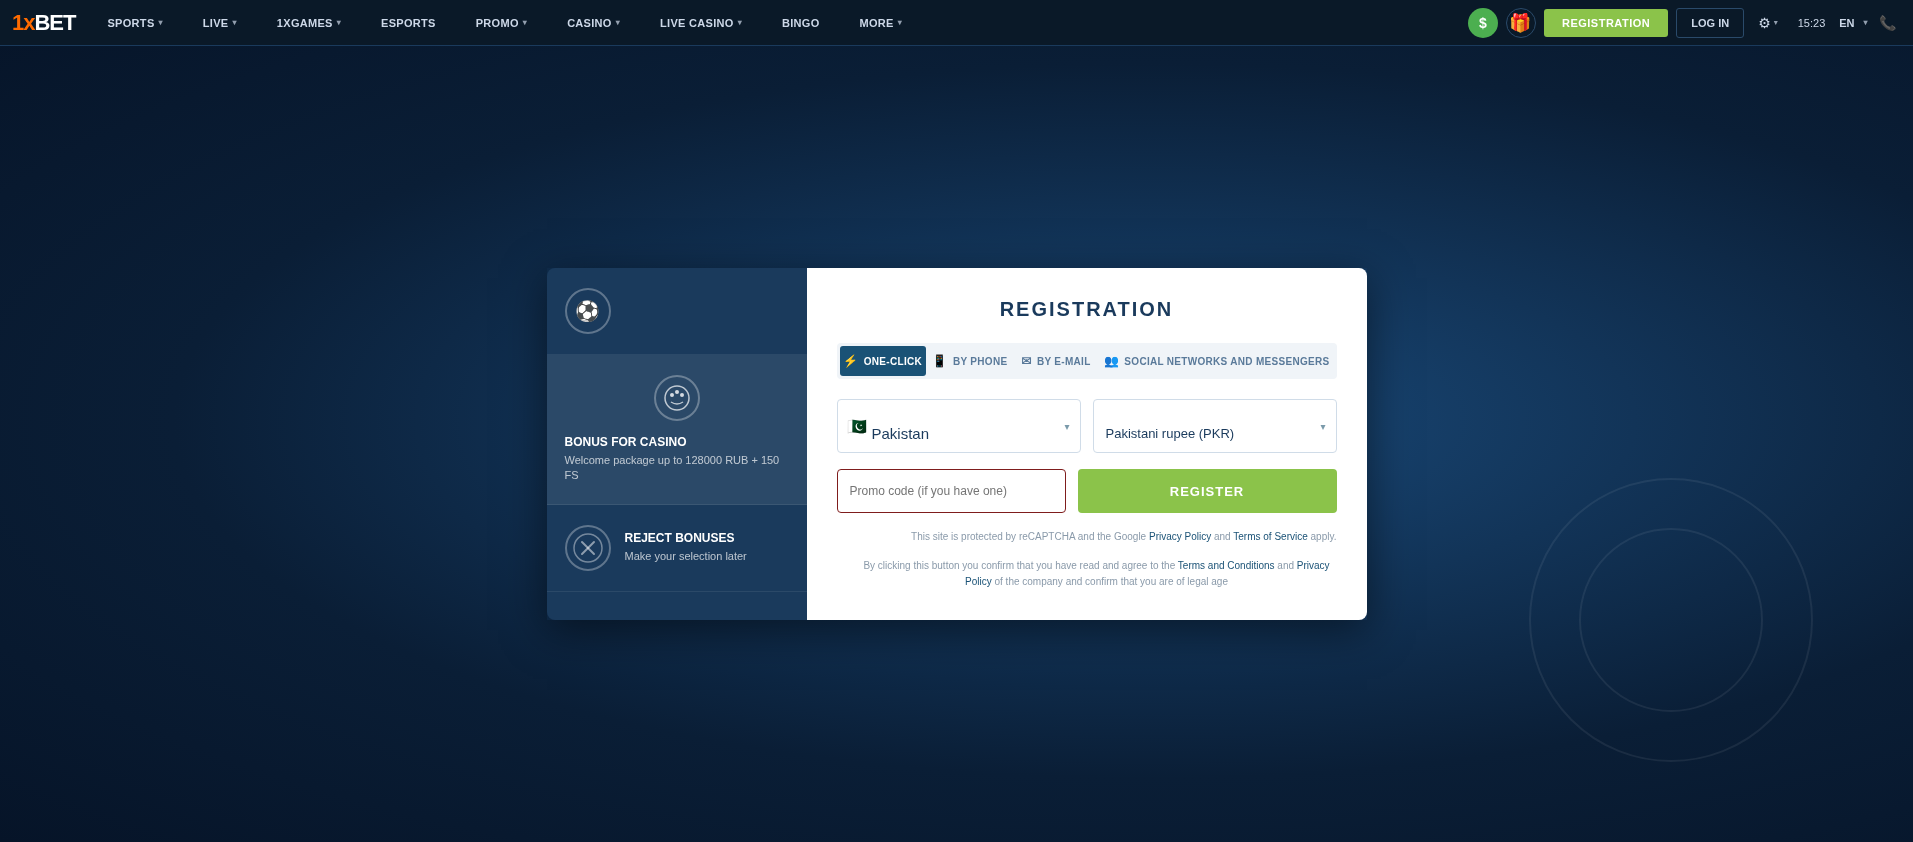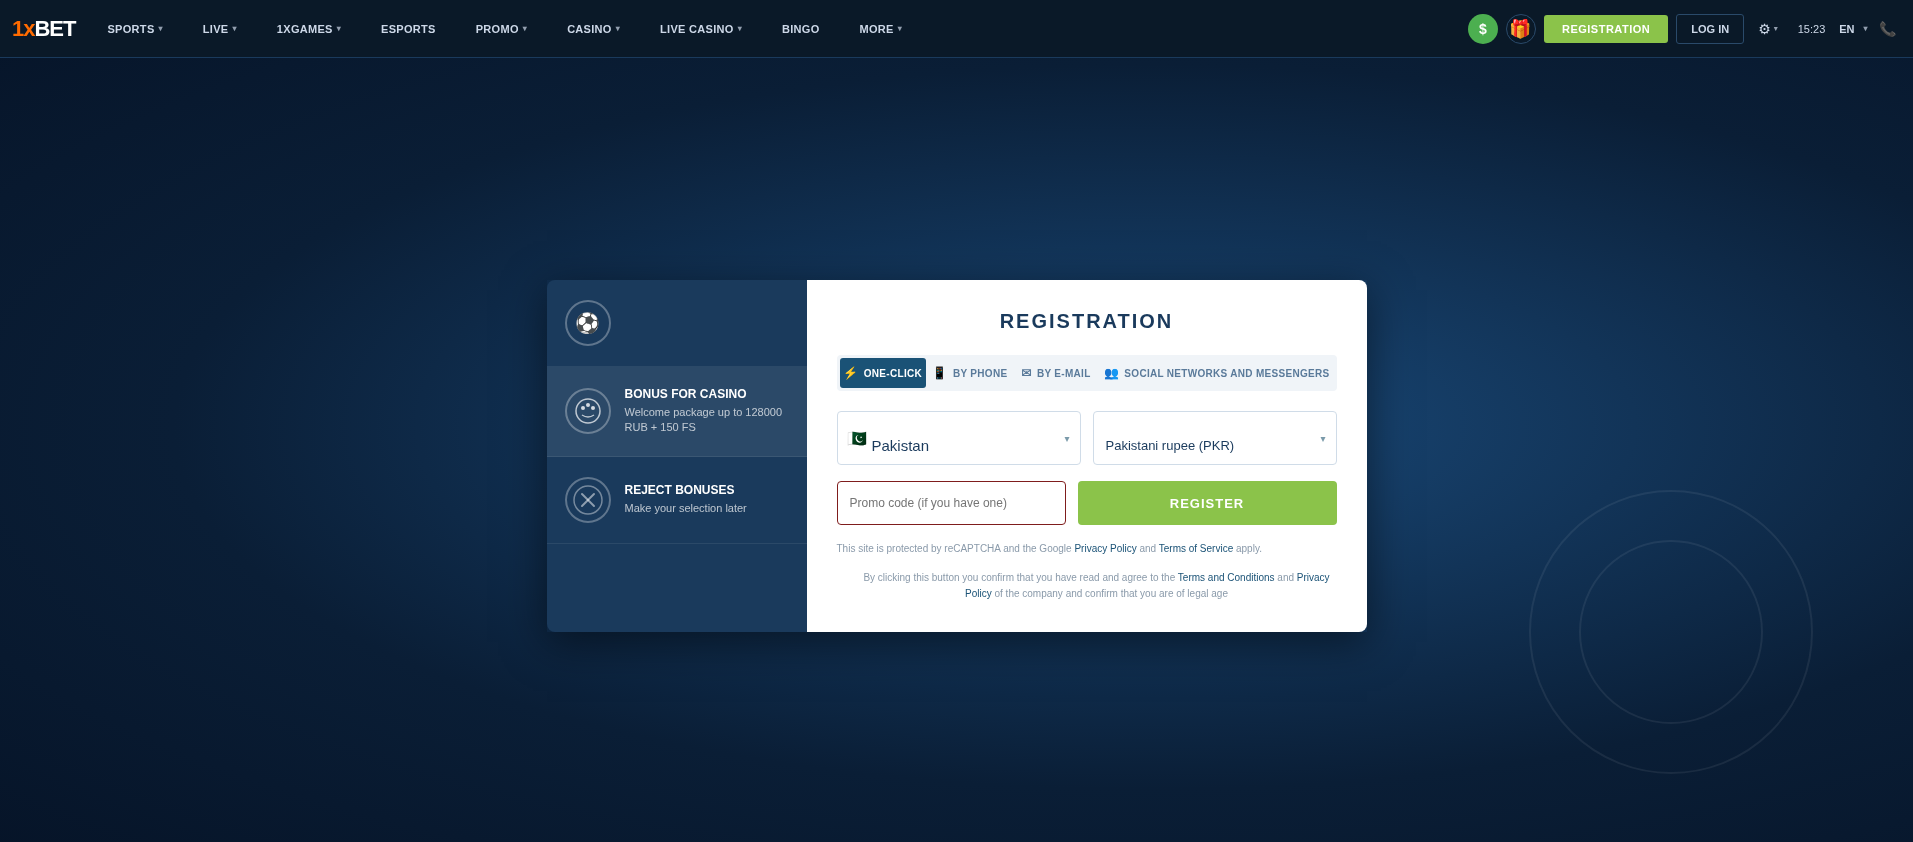--- a/index.html
+++ b/index.html
@@ -49,21 +49,21 @@
       height: 180px;
       border: 2px solid rgba(255,255,255,0.07);
       border-radius: 50%;
     }
 
     
     .navbar {
       position: relative;
       z-index: 10;
       background: #0a1928;
-      height: 58px;
+      height: 46px;
       display: flex;
       align-items: center;
       padding: 0 12px;
       border-bottom: 1px solid #1a3a5c;
     }
     .logo {
       display: flex;
       align-items: center;
       margin-right: 20px;
     }
@@ -213,20 +213,21 @@
     .bonus-item {
       padding: 20px 18px;
       display: flex;
       align-items: center;
       gap: 14px;
       border-bottom: 1px solid rgba(255,255,255,0.08);
       cursor: pointer;
     }
     .bonus-item.active {
       background: rgba(255,255,255,0.08);
+      flex-direction: column;
     }
     .bonus-icon {
       width: 46px;
       height: 46px;
       border-radius: 50%;
       border: 2px solid rgba(255,255,255,0.3);
       display: flex;
       align-items: center;
       justify-content: center;
       flex-shrink: 0;
@@ -341,21 +342,21 @@
       padding: 14px 28px;
       border-radius: 4px;
       cursor: pointer;
       letter-spacing: 1px;
       flex: 1;
     }
 
     .recaptcha-text {
       font-size: 10px;
       color: #8a9aaa;
-      text-align: left;
+      text-align: right;
       margin-bottom: 14px;
       line-height: 1.5;
     }
     .recaptcha-text a {
       color: #1a5276;
       text-decoration: none;
     }
 
     .terms-text {
       font-size: 10px;

